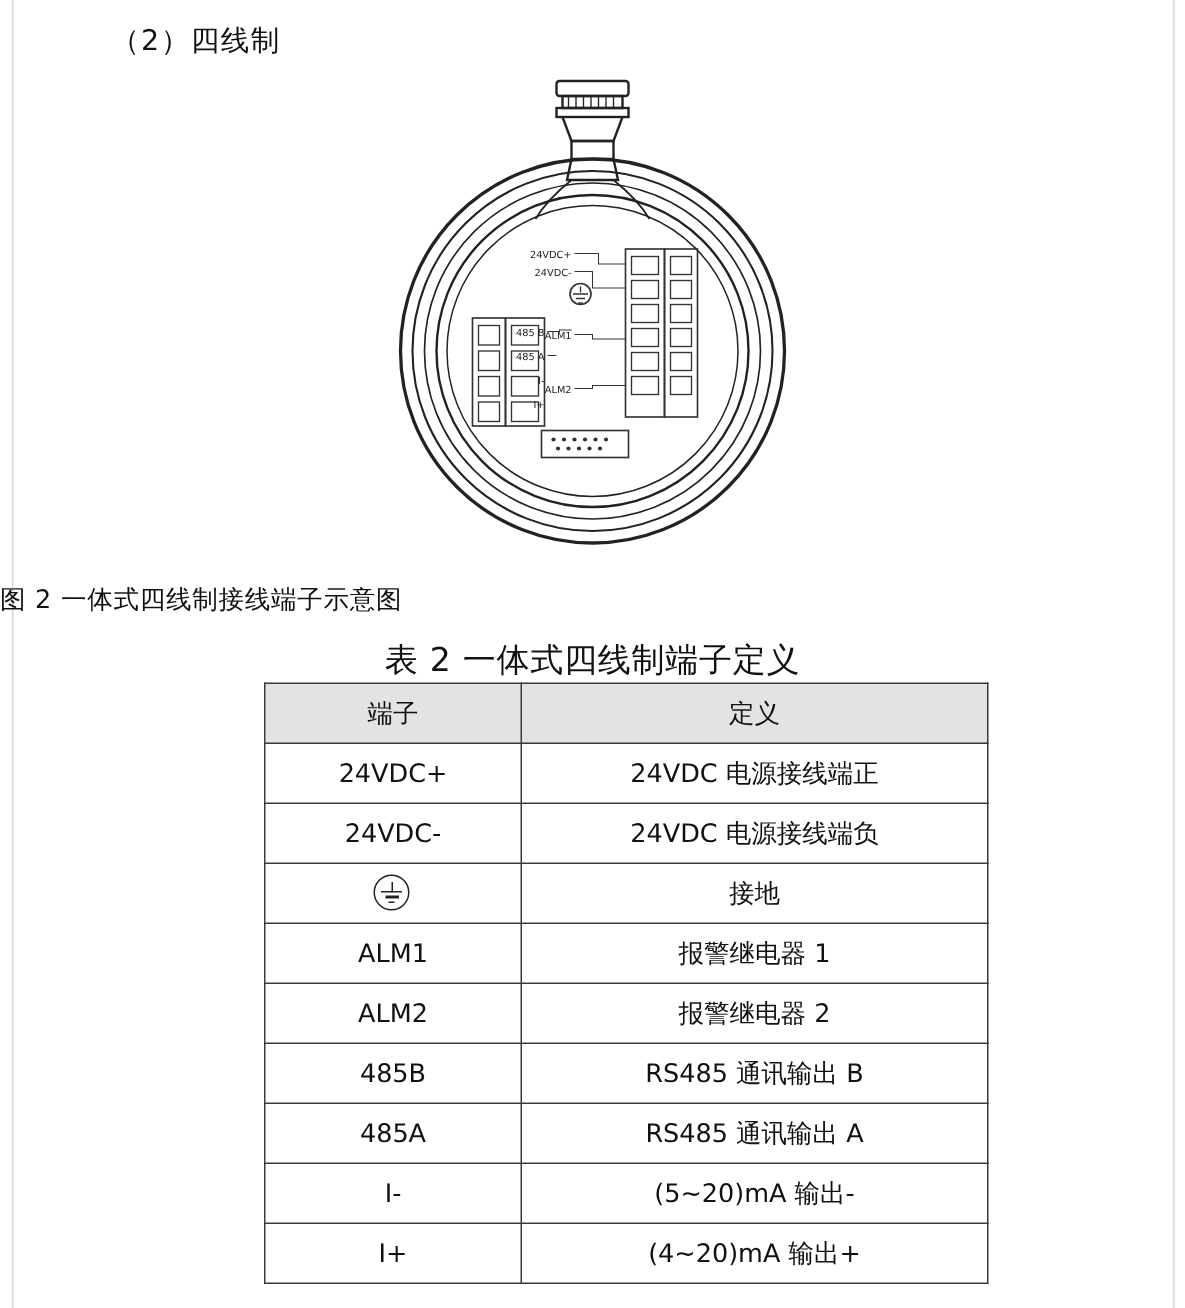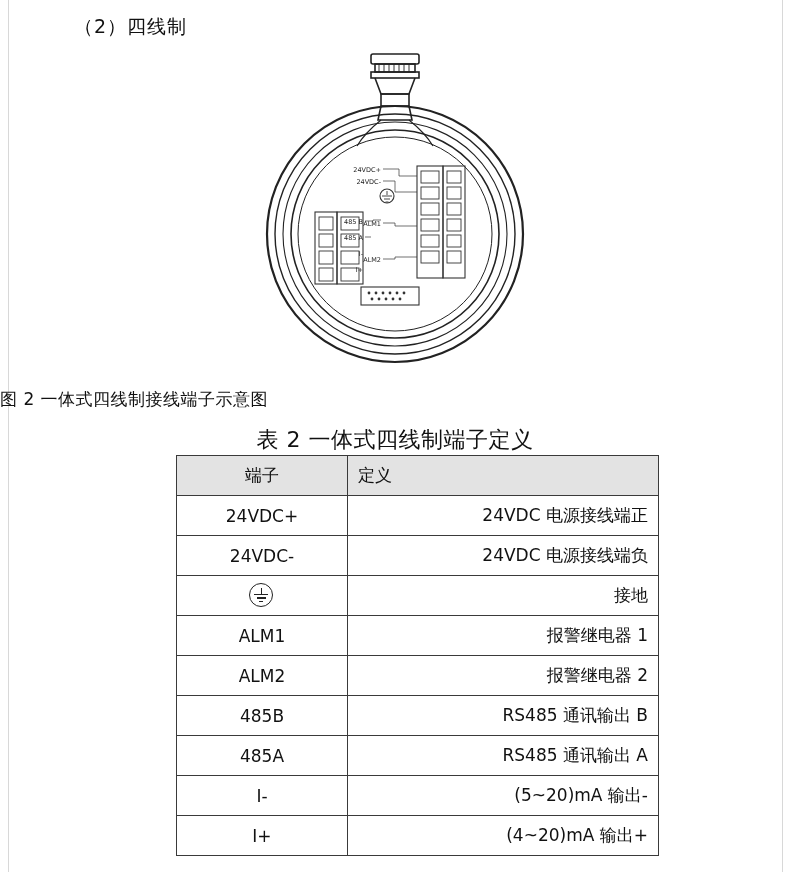--- a/index.html
+++ b/index.html
@@ -105,30 +105,30 @@
   .term-table thead th {
     background: #e3e3e3;
     font-weight: normal;
   }
   .col-term {
     width: 150px;
     text-align: center;
   }
   .col-def {
     width: 290px;
-    text-align: left;
+    text-align: center;
     padding-left: 14px;
   }
   .cell-term {
     text-align: center;
     font-family: "Liberation Serif", serif;
     font-size: 18px;
   }
   .cell-def {
-    text-align: right;
+    text-align: center;
     padding-left: 14px;
     font-family: "DejaVu Sans", sans-serif;
     font-size: 17px;
   }
   
   .ground-symbol {
     display: inline-block;
     width: 26px;
     height: 26px;
     position: relative;

